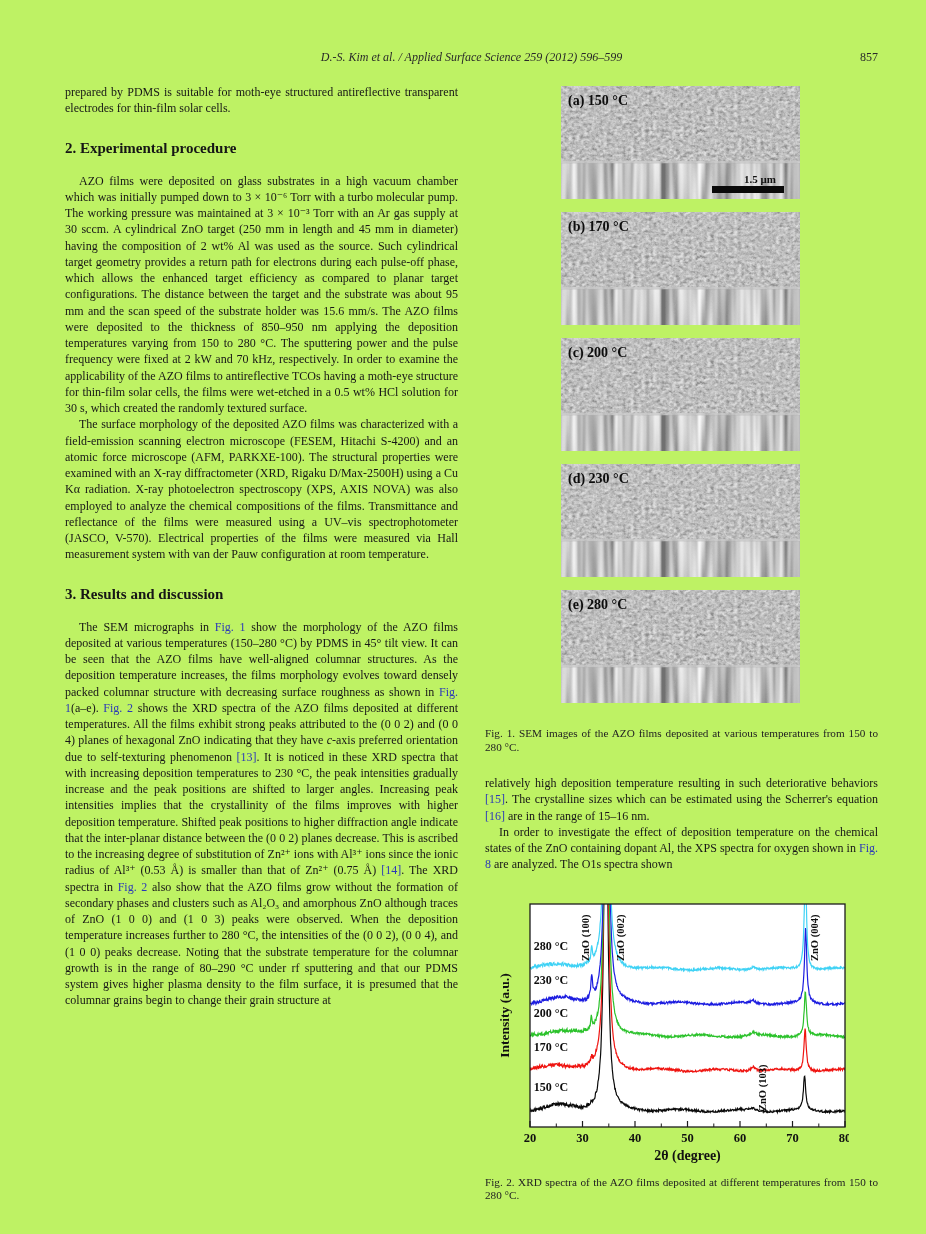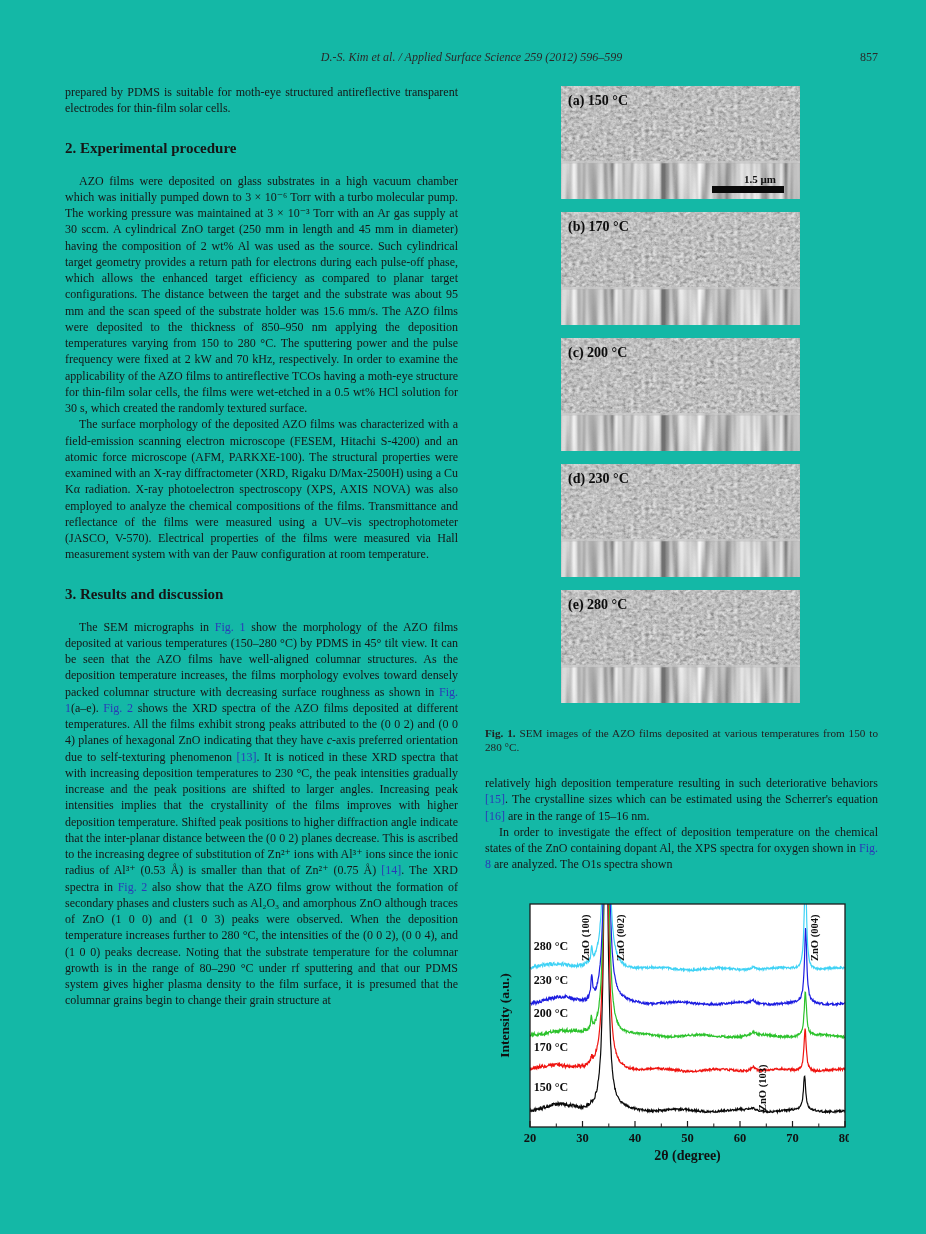--- a/index.html
+++ b/index.html
@@ -1,30 +1,30 @@
 <!DOCTYPE html>
 <html><head>
 <meta charset="utf-8">
 <style>
   html,body{margin:0;padding:0;background:#ffffff;}
-  .page{position:relative;width:926px;height:1234px;background:#14b8a6;overflow:hidden;
+  .page{position:relative;width:926px;height:1234px;background:#bef264;overflow:hidden;
         font-family:"Liberation Serif","DejaVu Serif",serif;color:#161616;}
   .running-head{position:absolute;top:50px;left:65px;width:813px;height:16px;}
   .head-center{position:absolute;left:0;right:0;text-align:center;font-style:italic;
                font-size:12px;color:#2a2a2a;}
   .head-right{position:absolute;right:0;top:0;font-size:12px;color:#2a2a2a;}
   .col{position:absolute;top:84px;width:393px;}
   .col-left{left:65px;}
   .col-right{left:485px;}
   p.body{font-size:12px;line-height:16.25px;text-align:justify;margin:0;}
   p.indent{text-indent:14px;}
   h2.sec{font-size:15px;font-weight:bold;margin:23px 0 16px 0;}
   a.ref{color:#2c39b8;text-decoration:none;cursor:pointer;}
   .it{font-style:italic;}
-  .bd{font-weight:bold;}
+  .bd{font-weight:normal;}
   figure{margin:0;padding:0;}
   #fig1{margin-top:2px;}
   #fig1-panels{margin-left:76px;width:239px;display:flex;flex-direction:column;gap:13px;}
   .caption{font-size:11.2px;line-height:13.6px;text-align:justify;color:#222;margin-top:24px;}
   #fig2-caption{margin-top:9px;}
   #rp1{margin-top:21px;}
   #fig2{margin-top:26px;margin-left:0px;}
   #chart-host{margin-left:12px;}
   svg{display:block;}
 </style>
@@ -148,16 +148,17 @@
             <line x1="59.3" y1="228" x2="59.3" y2="224.5" stroke="#1c1c1c" stroke-width="1"></line>
             <line x1="111.8" y1="228" x2="111.8" y2="224.5" stroke="#1c1c1c" stroke-width="1"></line>
             <line x1="164.3" y1="228" x2="164.3" y2="224.5" stroke="#1c1c1c" stroke-width="1"></line>
             <line x1="216.8" y1="228" x2="216.8" y2="224.5" stroke="#1c1c1c" stroke-width="1"></line>
             <line x1="269.3" y1="228" x2="269.3" y2="224.5" stroke="#1c1c1c" stroke-width="1"></line>
             <line x1="321.8" y1="228" x2="321.8" y2="224.5" stroke="#1c1c1c" stroke-width="1"></line>
             <text x="190.5" y="261" text-anchor="middle" font-family="'Liberation Serif','DejaVu Serif',serif" font-weight="bold" font-size="14" fill="#111">2θ (degree)</text>
             <text transform="translate(12,116.5) rotate(-90)" text-anchor="middle" font-family="'Liberation Serif','DejaVu Serif',serif" font-weight="bold" font-size="13.5" fill="#111">Intensity (a.u.)</text>
           </svg>
         </div>
+      <figcaption class="caption" id="fig2-caption"><span class="bd">Fig. 2.</span><span> XRD spectra of the AZO films deposited at different temperatures from 150 to 280 °C.</span></figcaption>
     </figure>
   </div>
 
 </div>
 
 </body></html>

